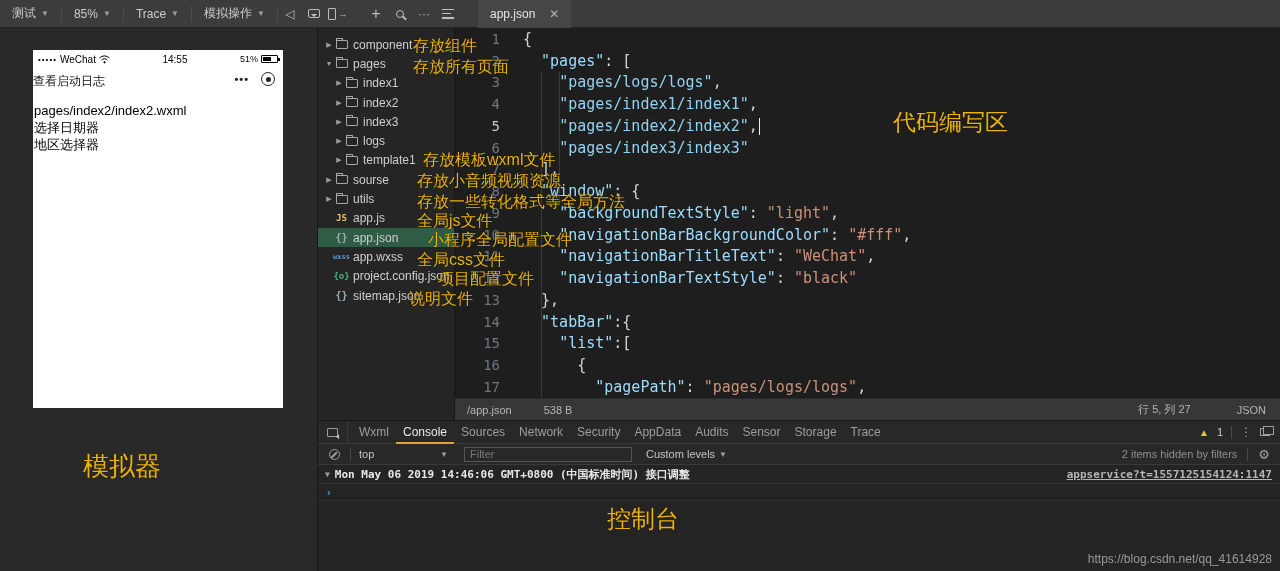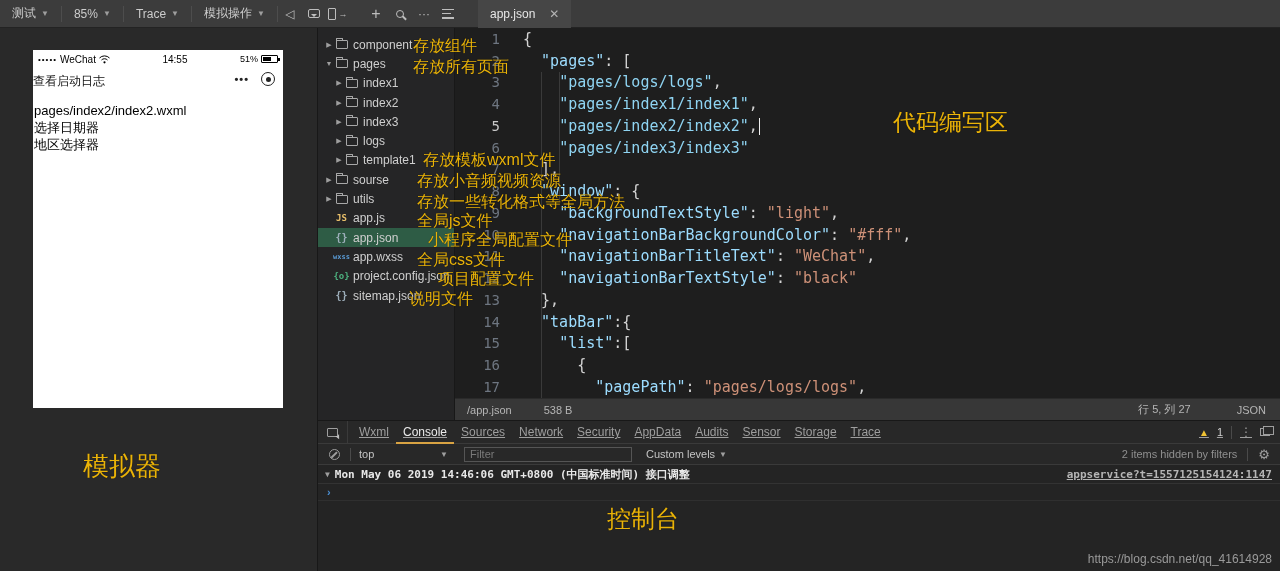--- a/index.html
+++ b/index.html
@@ -73,21 +73,21 @@
   .guide { position:absolute; width:1px; background:#3a3a3a; }
 
   
   .estatus { position:absolute; left:455px; top:398px; width:825px; height:22px; background:#373737; border-top:1px solid #2a2a2a;
              display:flex; align-items:center; color:#b5b5b5; font-size:11px; }
   .estatus .file { margin-left:12px; } .estatus .size { margin-left:32px; }
   .estatus .sp { flex:1; } .estatus .curpos { margin-right:46px; } .estatus .lang { margin-right:14px; }
 
   
   .devtools { position:absolute; left:318px; top:420px; width:962px; height:151px; background:#242424; border-top:1px solid #181818; }
-  .dt-tabs { height:23px; background:#282828; border-bottom:1px solid #3a3a3a; display:flex; align-items:center; font-size:12px; color:#9e9e9e;text-decoration:underline; }
+  .dt-tabs { height:23px; background:#282828; border-bottom:1px solid #3a3a3a; display:flex; align-items:center; font-size:12px; color:#9e9e9e; }
   .insp { width:30px; height:23px; display:flex; align-items:center; justify-content:center; border-right:1px solid #3a3a3a; }
   .insp-box { width:11px; height:9px; border:1px solid #9e9e9e; border-radius:1px; position:relative; }
   .insp-box:after { content:"➤"; position:absolute; right:-4px; bottom:-5px; font-size:7px; color:#bdbdbd; transform:rotate(64deg); }
   .dtab { padding:0 7px; height:23px; display:flex; align-items:center; cursor:pointer; }
   .dtab.act { color:#eaeaea; border-bottom:2px solid #d9a343; padding-top:2px; }
   .dt-right { margin-left:auto; display:flex; align-items:center; gap:8px; padding-right:10px; }
   .warn { color:#f1c232; font-size:10px; } .warn-n { color:#cfcfcf; font-size:11px; }
   .vline { width:1px; height:13px; background:#4a4a4a; }
   .kebab { color:#9e9e9e; font-size:12px; letter-spacing:0; cursor:pointer; }
   .dock { width:10px; height:8px; border:1px solid #9e9e9e; position:relative; cursor:pointer; }

